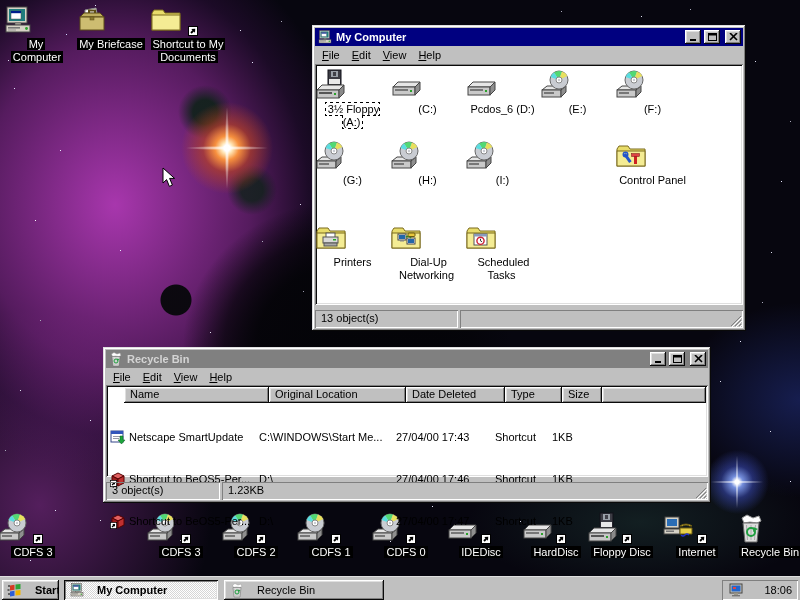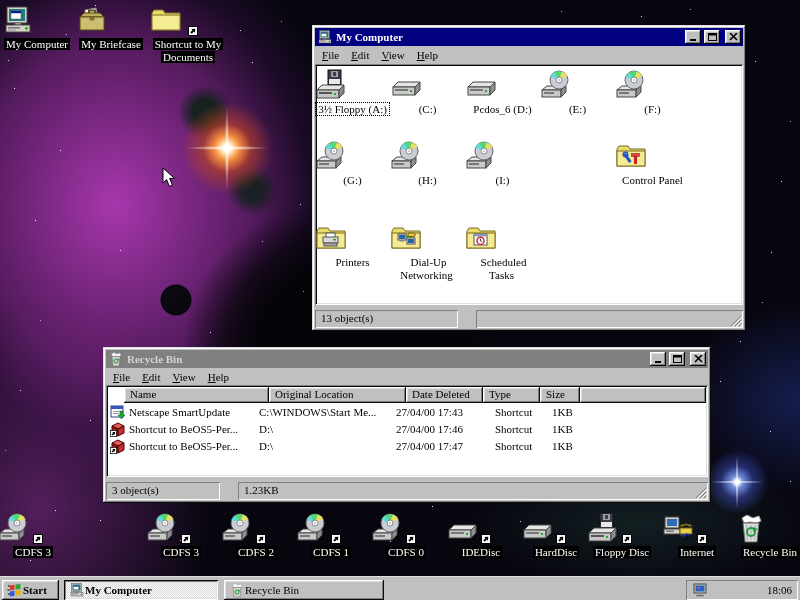--- a/index.html
+++ b/index.html
@@ -1,19 +1,19 @@
 <!DOCTYPE html>
 <html><head>
 <meta charset="utf-8">
 <style>
   html,body { margin:0; padding:0; }
   * { box-sizing:border-box; }
   #screen {
     position:relative; width:800px; height:600px; overflow:hidden;
-    font-family:Liberation Serif, serif; font-size:11px; color:#000;
+    font-family:Liberation Sans, sans-serif; font-size:11px; color:#000;
     background:#d946ef;
   }
   
   #desktop {
     position:absolute; left:0; top:0; width:800px; height:576px;
     background:
       radial-gradient(ellipse 60px 3px at 227px 148px, rgba(255,255,255,.95), rgba(255,255,255,0) 70%),
       radial-gradient(ellipse 3px 60px at 227px 148px, rgba(255,255,255,.95), rgba(255,255,255,0) 70%),
       radial-gradient(circle at 227px 148px, #fff 0 3px, #ffe2b0 6px, rgba(255,150,60,.95) 12px, rgba(195,70,30,.6) 24px, rgba(120,40,40,0) 46px),
       radial-gradient(circle at 205px 112px, rgba(14,34,24,.9) 0 12px, rgba(14,34,24,0) 27px),
@@ -52,21 +52,21 @@
   .titlebar.inactive .title-text { color:#d4d4d4; }
   .tb-btn { width:16px; height:14px; background:#c0c0c0; display:flex; align-items:center; justify-content:center;
     box-shadow: inset -1px -1px #0a0a0a, inset 1px 1px #fff, inset -2px -2px #808080, inset 2px 2px #dfdfdf; }
   .tb-close { margin-left:2px; }
   .menubar { position:absolute; left:4px; right:4px; top:22px; height:16px; display:flex; align-items:center; }
   .menu-item { display:inline-block; padding:1px 6px 2px 6px; }
   .menu-item::first-letter { text-decoration:underline; }
   .client { position:absolute; left:3px; right:3px; top:39px; bottom:26px; background:#fff;
     box-shadow: inset 1px 1px #808080, inset -1px -1px #fff, inset 2px 2px #0a0a0a, inset -2px -2px #dfdfdf; }
   .statusbar { position:absolute; left:3px; right:3px; bottom:3px; height:20px;
-    display:flex; gap:18px; padding-top:2px; }
+    display:flex; gap:2px; padding-top:2px; }
   .status-panel { box-shadow: inset 1px 1px #808080, inset -1px -1px #fff;
     padding:2px 6px; white-space:nowrap; overflow:hidden; position:relative; }
   .grip { position:absolute; right:1px; bottom:1px; }
   
   .icon-wrap { position:relative; width:32px; height:32px; margin:0 auto; }
   .icon-wrap svg.main { width:32px; height:32px; display:block; }
   .shortcut-ovl { position:absolute; left:0; bottom:0; width:10px; height:10px; }
   
   .dicon { position:absolute; width:70px; text-align:center; }
   .dicon .lbl { display:inline; background:#000; color:#fff; padding:0 2px; line-height:13px;
@@ -75,36 +75,36 @@
   
   .wicon { position:absolute; width:75px; text-align:center; }
   .wicon .lblrow { margin-top:2px; line-height:13px; }
   .wicon .lbl { display:inline; padding:0 2px; color:#000; }
   .wicon.selected .lbl { outline:1px dotted #000; }
   
   .lv-head { display:flex; position:absolute; left:2px; right:2px; top:2px; height:16px;margin-left:16px; }
   .col-h { background:#c0c0c0; box-shadow: inset -1px -1px #0a0a0a, inset 1px 1px #fff, inset -2px -2px #808080, inset 2px 2px #dfdfdf;
     padding:1px 6px; white-space:nowrap; overflow:hidden; }
   .lv-rows { position:absolute; left:2px; right:2px; top:18px; }
-  .lv-row { display:flex; height:17px; align-items:center; }
+  .lv-row { display:flex; height:17px; align-items:center;margin-top:25px; }
   .lv-cell { white-space:nowrap; overflow:hidden; padding:0 6px; }
   .lv-name { display:flex; align-items:center; gap:3px; padding-left:2px; }
   .lv-name svg { width:16px; height:16px; flex:0 0 16px; }
   
   #taskbar { position:absolute; left:0; bottom:0; width:800px; height:24px; background:#c0c0c0;
     border-top:1px solid #dfdfdf; }
   .task-btn { position:absolute; top:3px; height:20px; background:#c0c0c0;
     box-shadow: inset -1px -1px #0a0a0a, inset 1px 1px #fff, inset -2px -2px #808080, inset 2px 2px #dfdfdf;
-    display:flex; align-items:center; gap:0; padding:0 5px; white-space:nowrap; overflow:hidden; }
+    display:flex; align-items:center; gap:12px; padding:0 5px; white-space:nowrap; overflow:hidden; }
   .task-btn svg { width:16px; height:16px; flex:0 0 16px; }
   .task-btn.pressed { font-weight:bold;
     box-shadow: inset 1px 1px #0a0a0a, inset -1px -1px #fff, inset 2px 2px #808080, inset -2px -2px #dfdfdf;
     background:conic-gradient(#fff 0 25%, #d6d6d6 0 50%, #fff 0 75%, #d6d6d6 0); background-size:2px 2px; }
   #start-btn { font-weight:bold; }
-  #tray { position:absolute; right:2px; top:3px; width:112px; height:20px;
+  #tray { position:absolute; right:2px; top:3px; width:76px; height:20px;
     box-shadow: inset 1px 1px #808080, inset -1px -1px #fff;
     display:flex; align-items:center; justify-content:space-between; padding:0 6px; }
   #tray svg { width:16px; height:16px; }
   #cursor { position:absolute; left:162px; top:167px; width:13px; height:21px; z-index:50; }
 </style>
 </head>
 <body>
 
 <svg width="0" height="0" style="position:absolute">
   <defs>
@@ -511,21 +511,21 @@
     <div class="menubar">
       <span class="menu-item">File</span>
       <span class="menu-item">Edit</span>
       <span class="menu-item">View</span>
       <span class="menu-item">Help</span>
     </div>
     <div class="client" style="top:38px">
       <div class="lv-head">
         <div class="col-h" style="width:145px">Name</div>
         <div class="col-h" style="width:137px">Original Location</div>
-        <div class="col-h" style="width:77px">Date Deleted</div>
+        <div class="col-h" style="width:99px">Date Deleted</div>
         <div class="col-h" style="width:57px">Type</div>
         <div class="col-h" style="width:40px">Size</div>
         <div class="col-h" style="flex:1"></div>
       </div>
       <div class="lv-rows">
         <div class="lv-row">
           <div class="lv-cell lv-name" style="width:145px">
             <svg>
                 <use href="#i-netscape16"></use>
               </svg>

